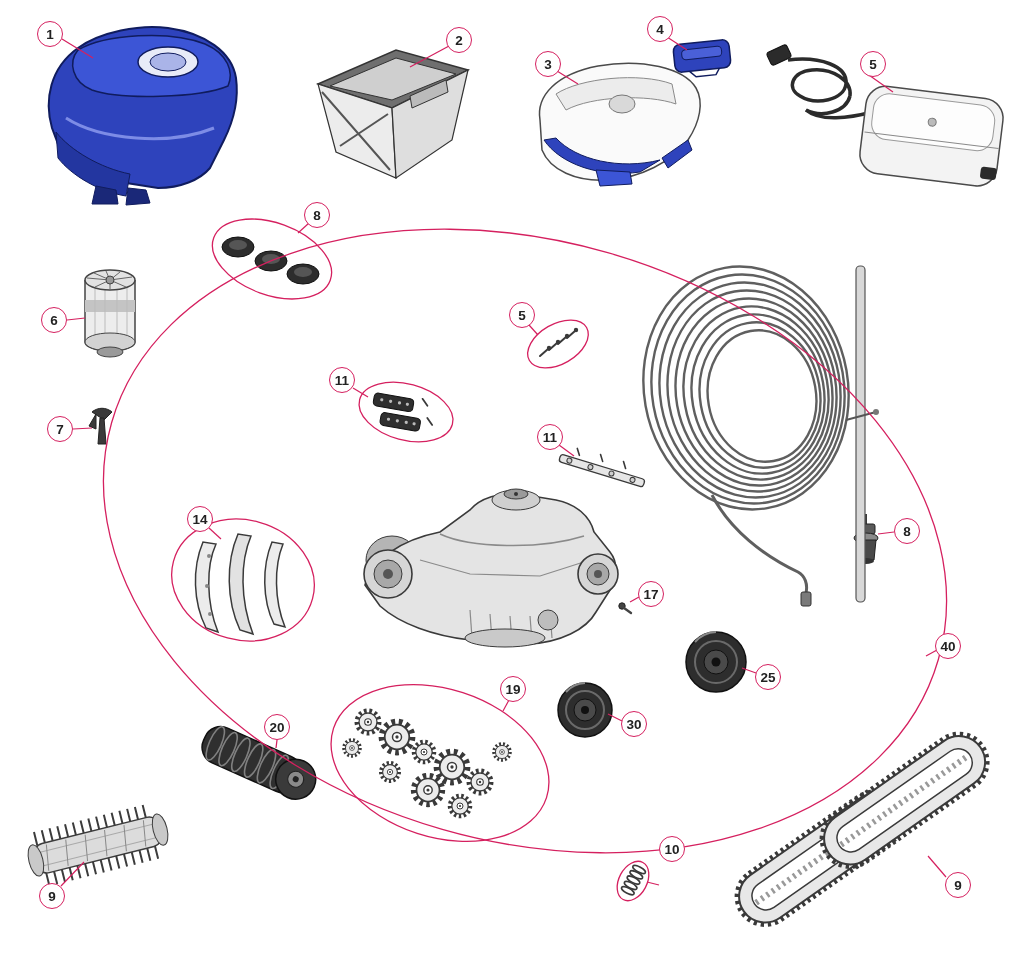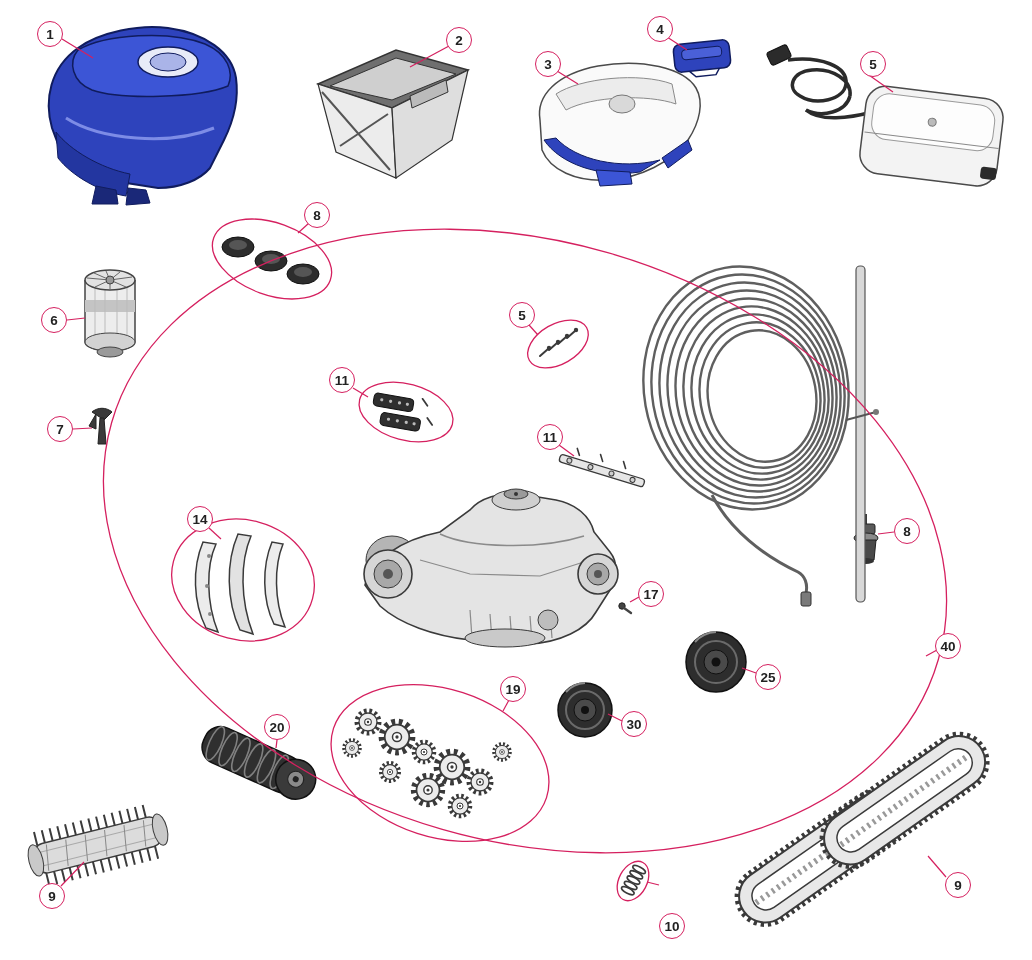--- a/index.html
+++ b/index.html
@@ -366,21 +366,21 @@
 
 <div class="callout" style="left:37px;top:21px">1</div>
 <div class="callout" style="left:446px;top:27px">2</div>
 <div class="callout" style="left:535px;top:51px">3</div>
 <div class="callout" style="left:647px;top:16px">4</div>
 <div class="callout" style="left:860px;top:51px">5</div>
 <div class="callout" style="left:41px;top:307px">6</div>
 <div class="callout" style="left:47px;top:416px">7</div>
 <div class="callout" style="left:304px;top:202px">8</div>
 <div class="callout" style="left:39px;top:883px">9</div>
-<div class="callout" style="left:659px;top:913px">10</div>
+<div class="callout" style="left:659px;top:836px">10</div>
 <div class="callout" style="left:945px;top:872px">9</div>
 <div class="callout" style="left:509px;top:302px">5</div>
 <div class="callout" style="left:329px;top:367px">11</div>
 <div class="callout" style="left:187px;top:506px">14</div>
 <div class="callout" style="left:537px;top:424px">11</div>
 <div class="callout" style="left:894px;top:518px">8</div>
 <div class="callout" style="left:638px;top:581px">17</div>
 <div class="callout" style="left:264px;top:714px">20</div>
 <div class="callout" style="left:500px;top:676px">19</div>
 <div class="callout" style="left:621px;top:711px">30</div>

